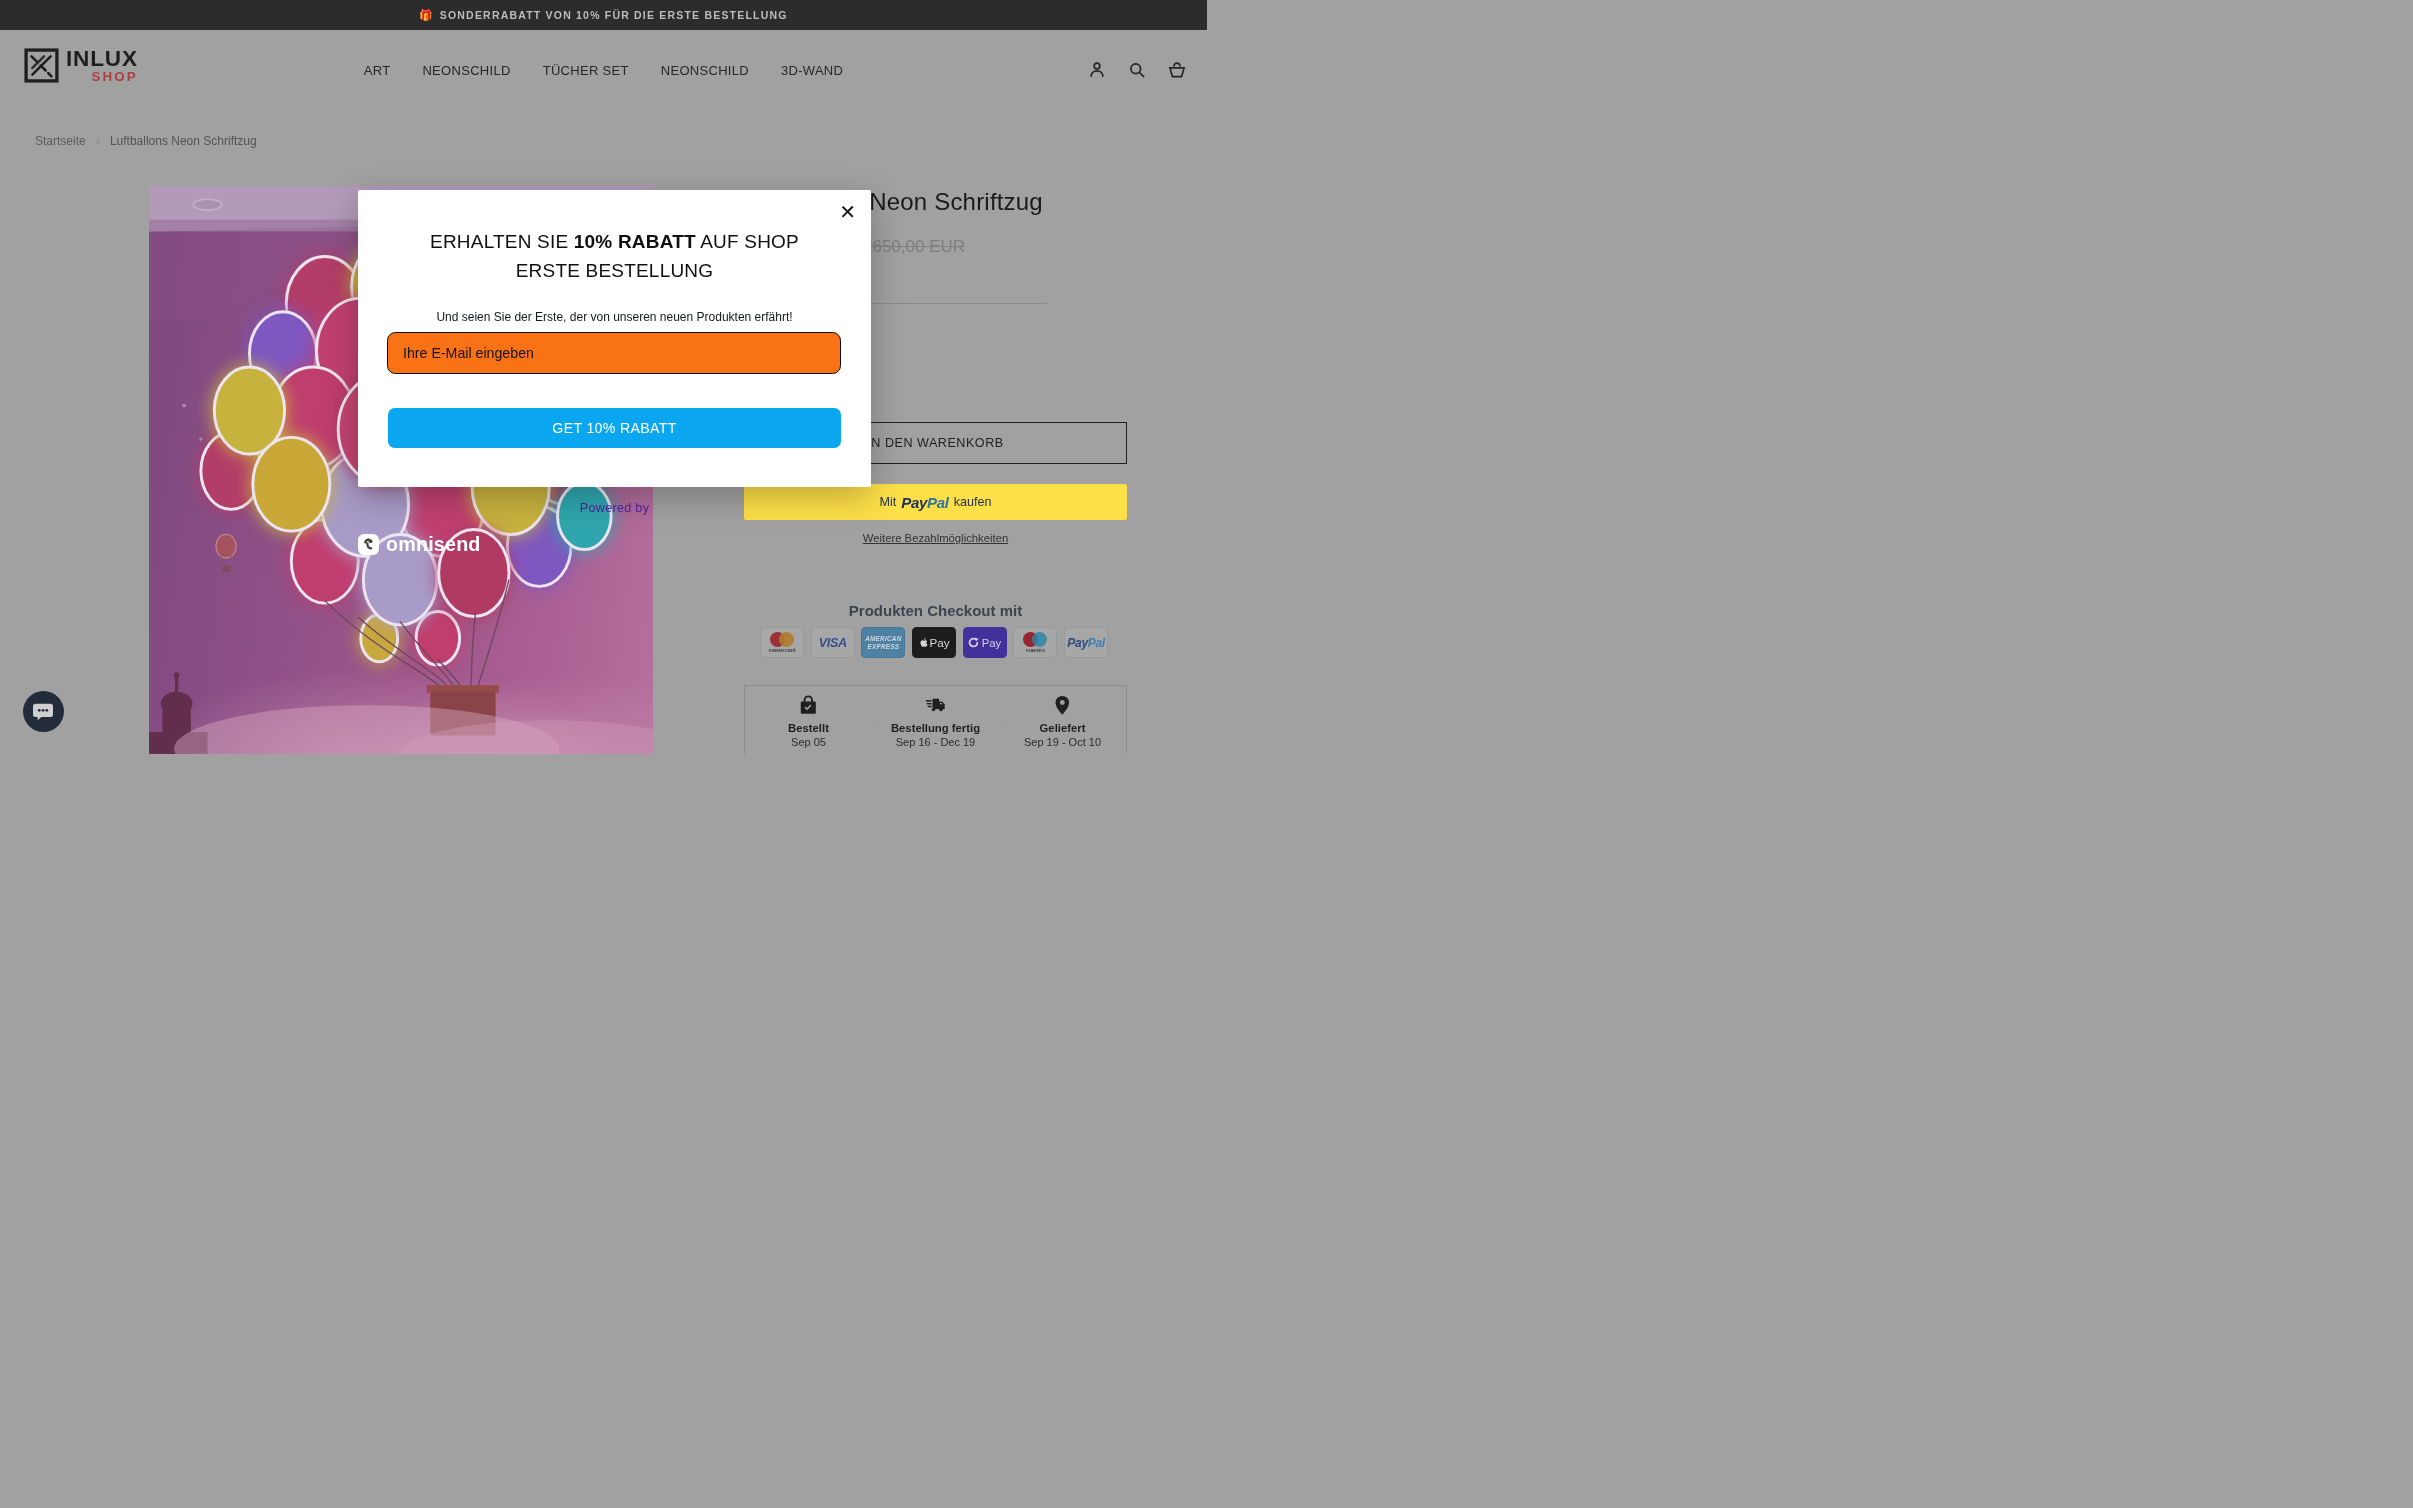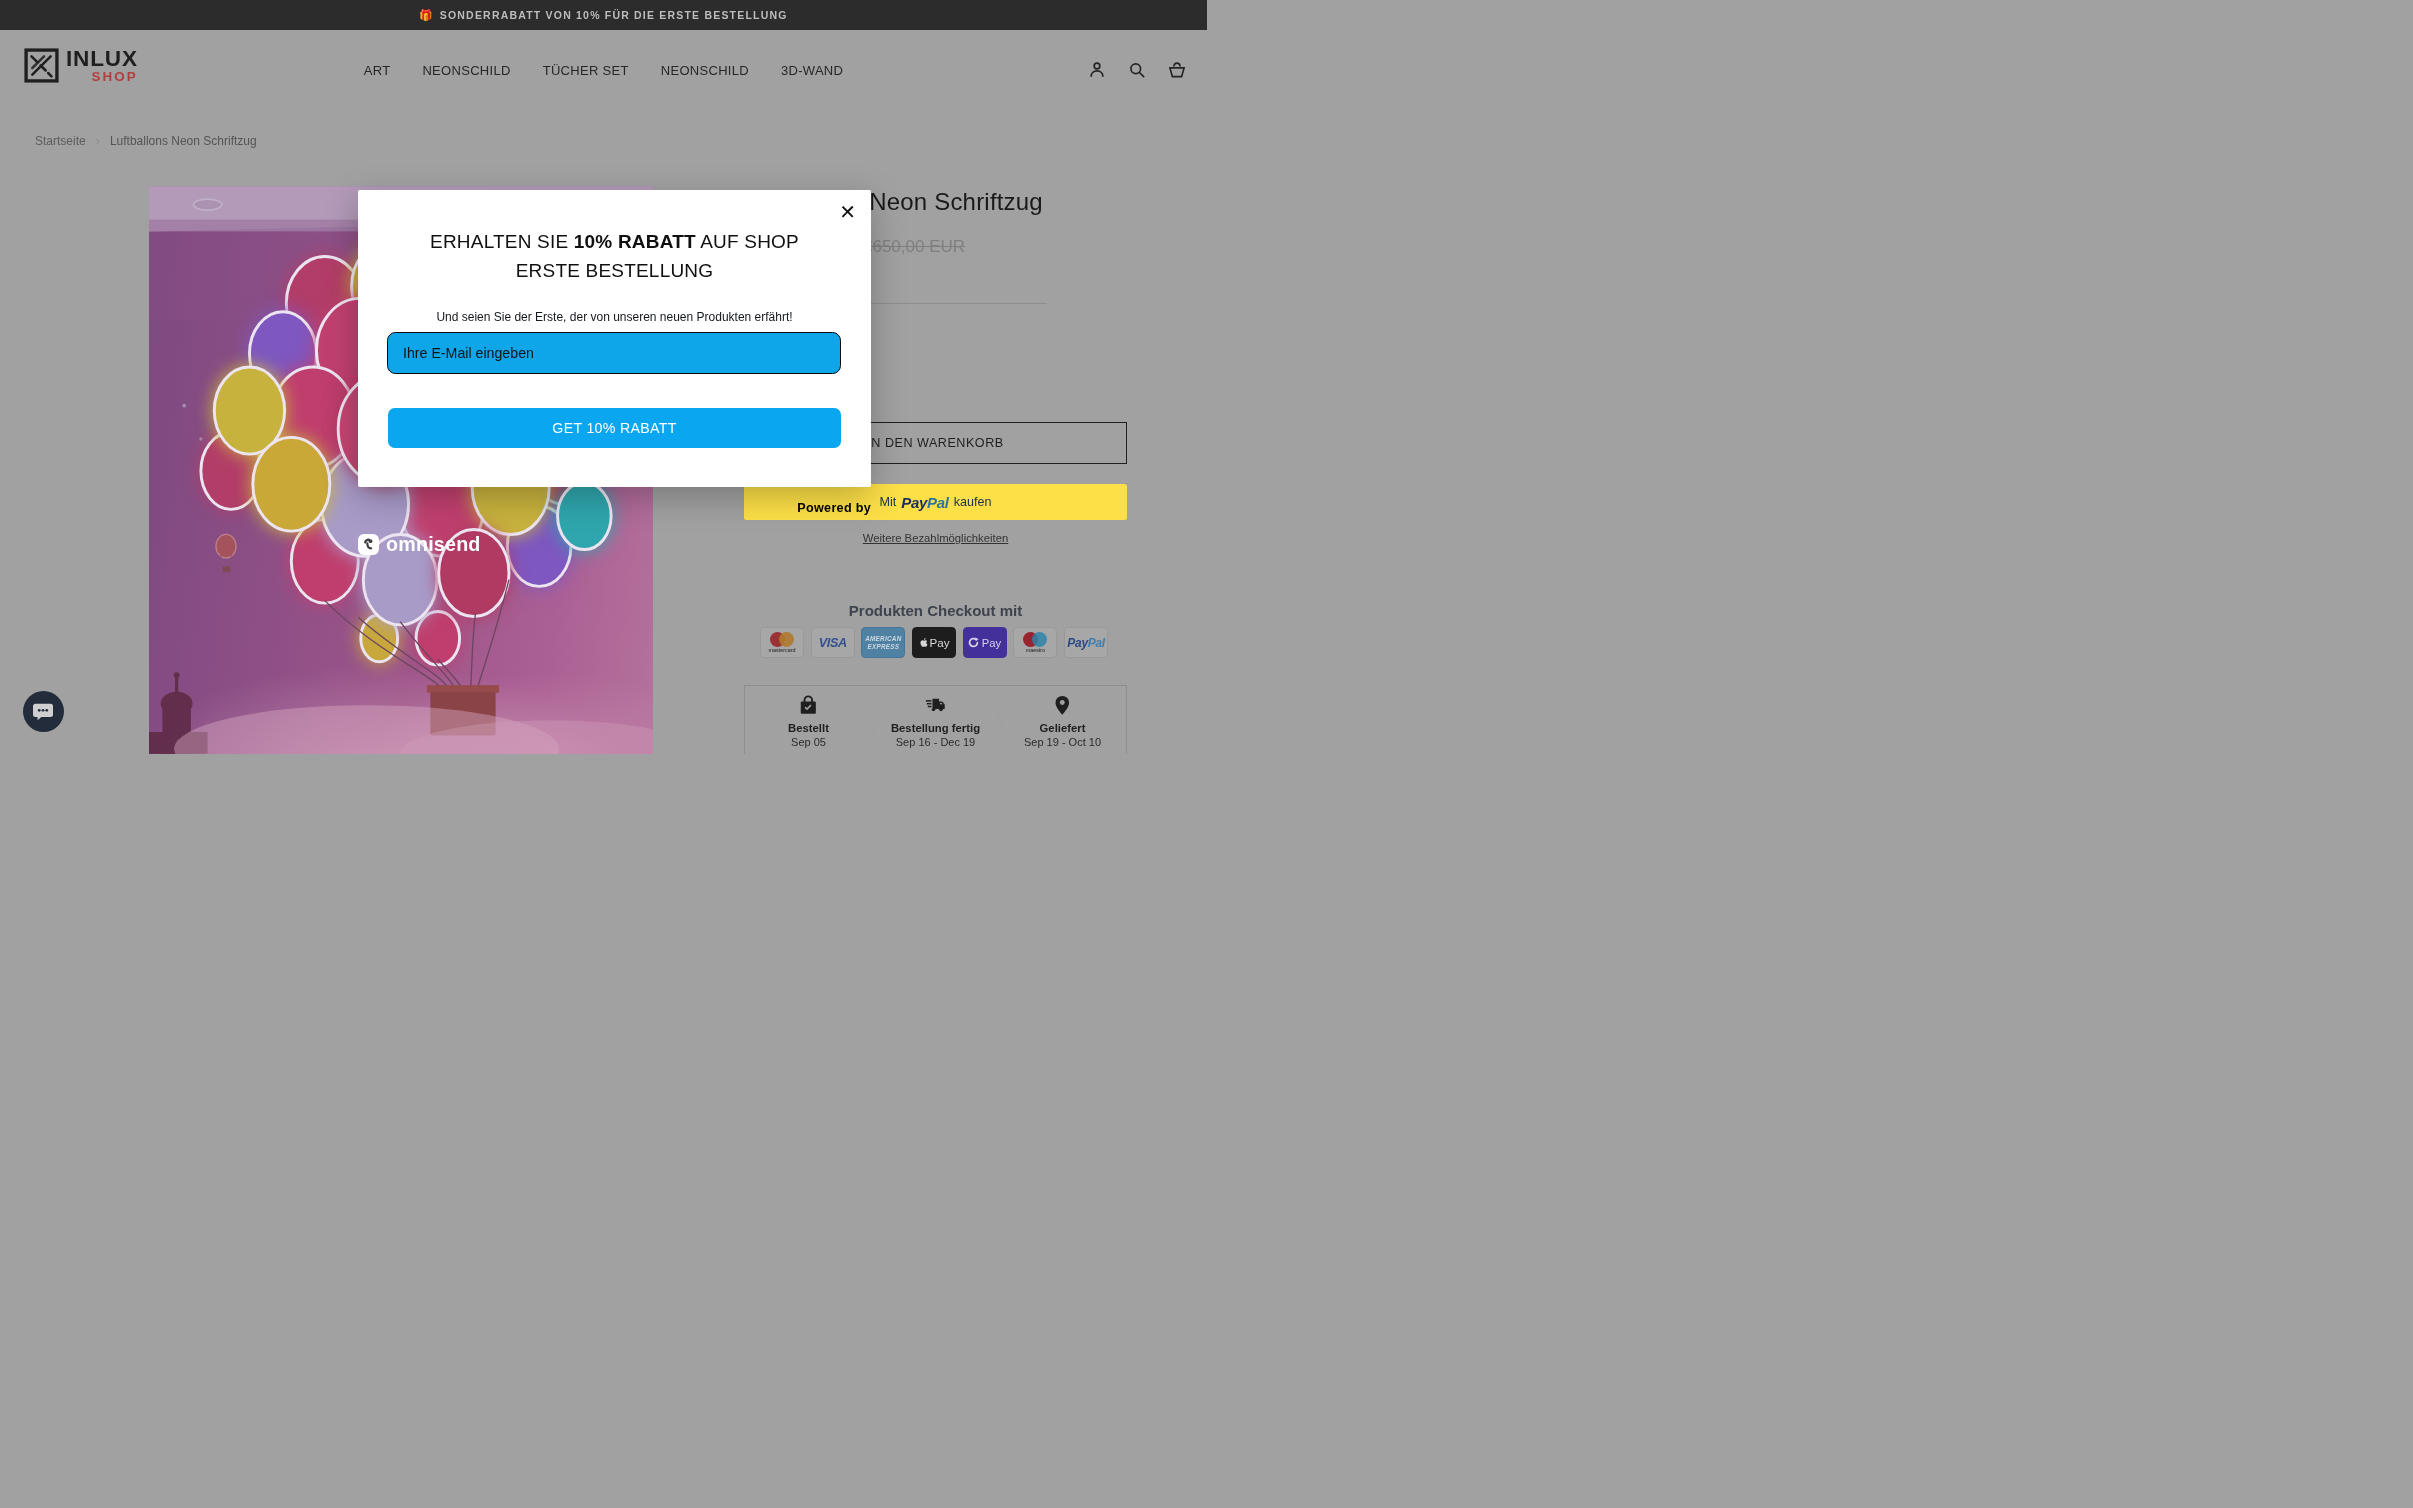--- a/index.html
+++ b/index.html
@@ -98,27 +98,27 @@
     z-index:100; box-shadow:0 10px 34px rgba(0,0,0,.25); border-radius:1.7px; }
   .mclose { position:absolute; right:13.4px; top:13.4px; width:20px; height:20px; cursor:pointer;
     font-size:20px; line-height:18.4px; color:#111; text-align:center; font-weight:400; }
   .mhead { position:absolute; left:39px; right:39px; top:37px; text-align:center;
     font-size:19px; color:#101010; line-height:29px; letter-spacing:0.2px; }
   .mhead b { font-weight:700; }
   .msub { position:absolute; left:34px; right:34px; top:120px; text-align:center;
     font-size:12px; color:#15181c; }
   .memail { position:absolute; left:29px; top:142px; width:454px; height:42px;
     border:1.8px solid #0b0b0b; border-radius:8.4px; padding:0 15px; font-size:14.2px; color:#111;
-    font-family:inherit; background:#0ea5e9; outline:none; }
+    font-family:inherit; background:#f97316; outline:none; }
   .memail::placeholder { color:#141414; opacity:1; }
   .mbtn { position:absolute; left:30px; top:218px; width:453px; height:40px;
     background:#0aa7f0; border:none; border-radius:6.7px; color:#fff; font-size:14.2px; font-weight:500;
     letter-spacing:0.3px; cursor:pointer; font-family:inherit; }
   .powered { position:absolute; left:358px; top:501px; width:513px; text-align:center; z-index:100; }
-  .powered .pby { color:#000000; font-size:12.6px; font-weight:700; letter-spacing:0.3px;text-align:right; }
+  .powered .pby { color:#4c1d95; font-size:12.6px; font-weight:400; letter-spacing:0.3px; }
   .powered .brandrow { margin-top:18px; display:flex; align-items:center; justify-content:flex-start; gap:7px; }
   .powered .omlogo { width:21px; height:21px; background:#fff; border-radius:5.9px;
     display:flex; align-items:center; justify-content:center; }
   .powered .omname { color:#fff; font-size:19.7px; font-weight:600; letter-spacing:0.2px; }
 </style>
 </head>
 <body>
 
 <div class="page">
 

